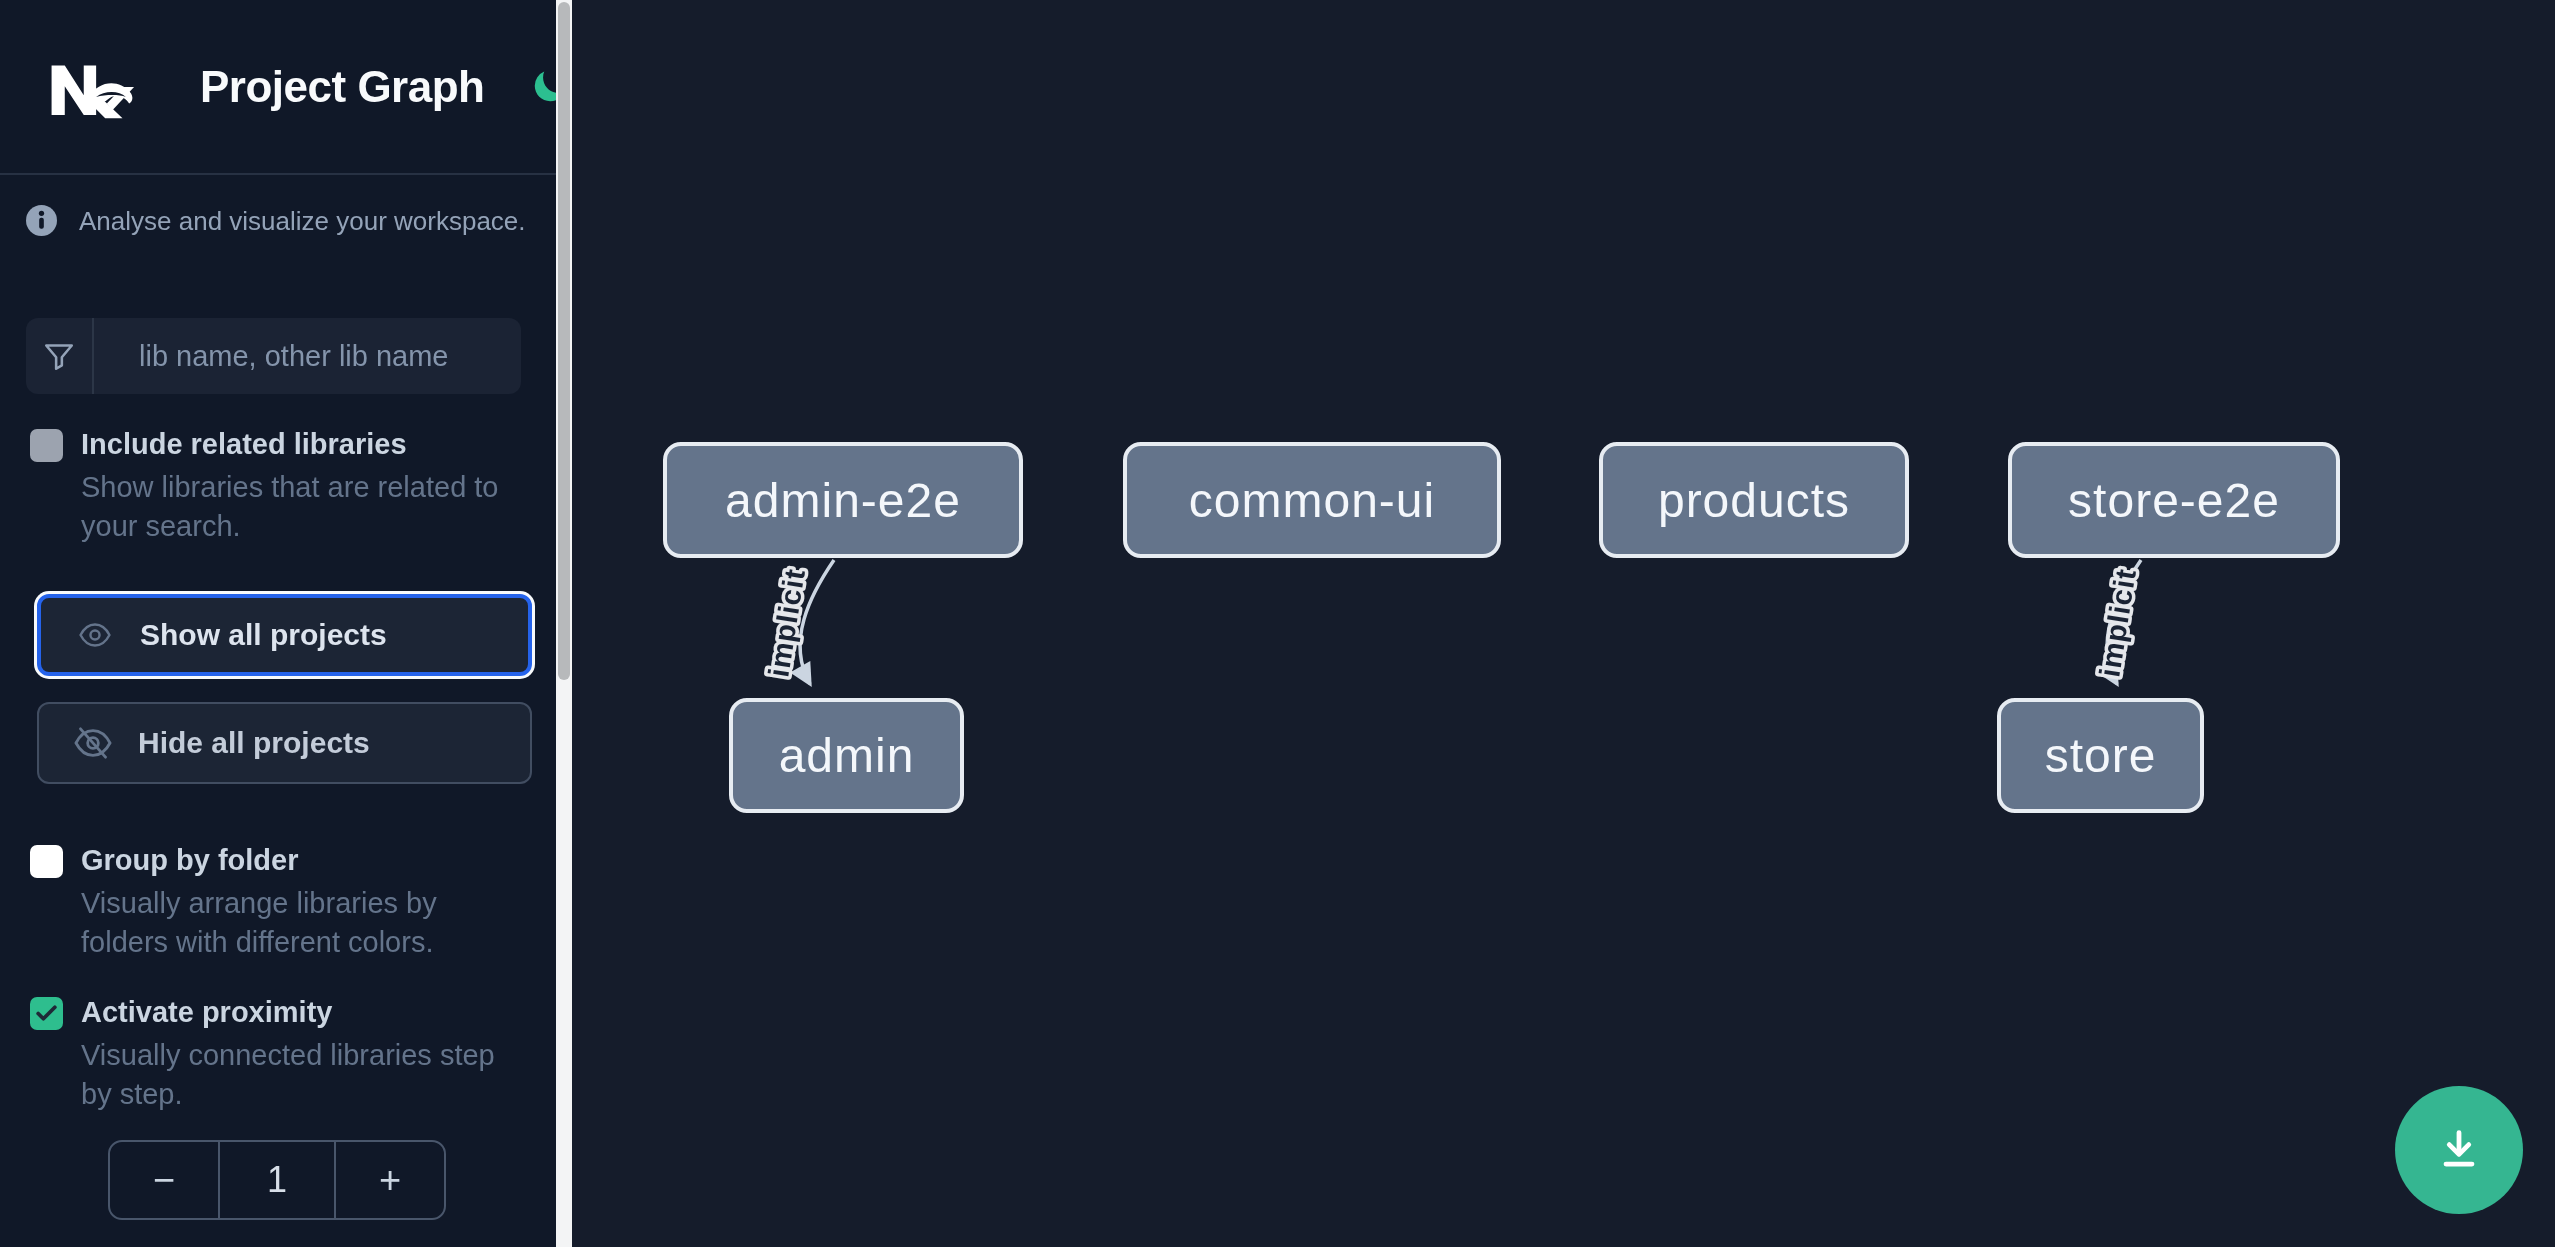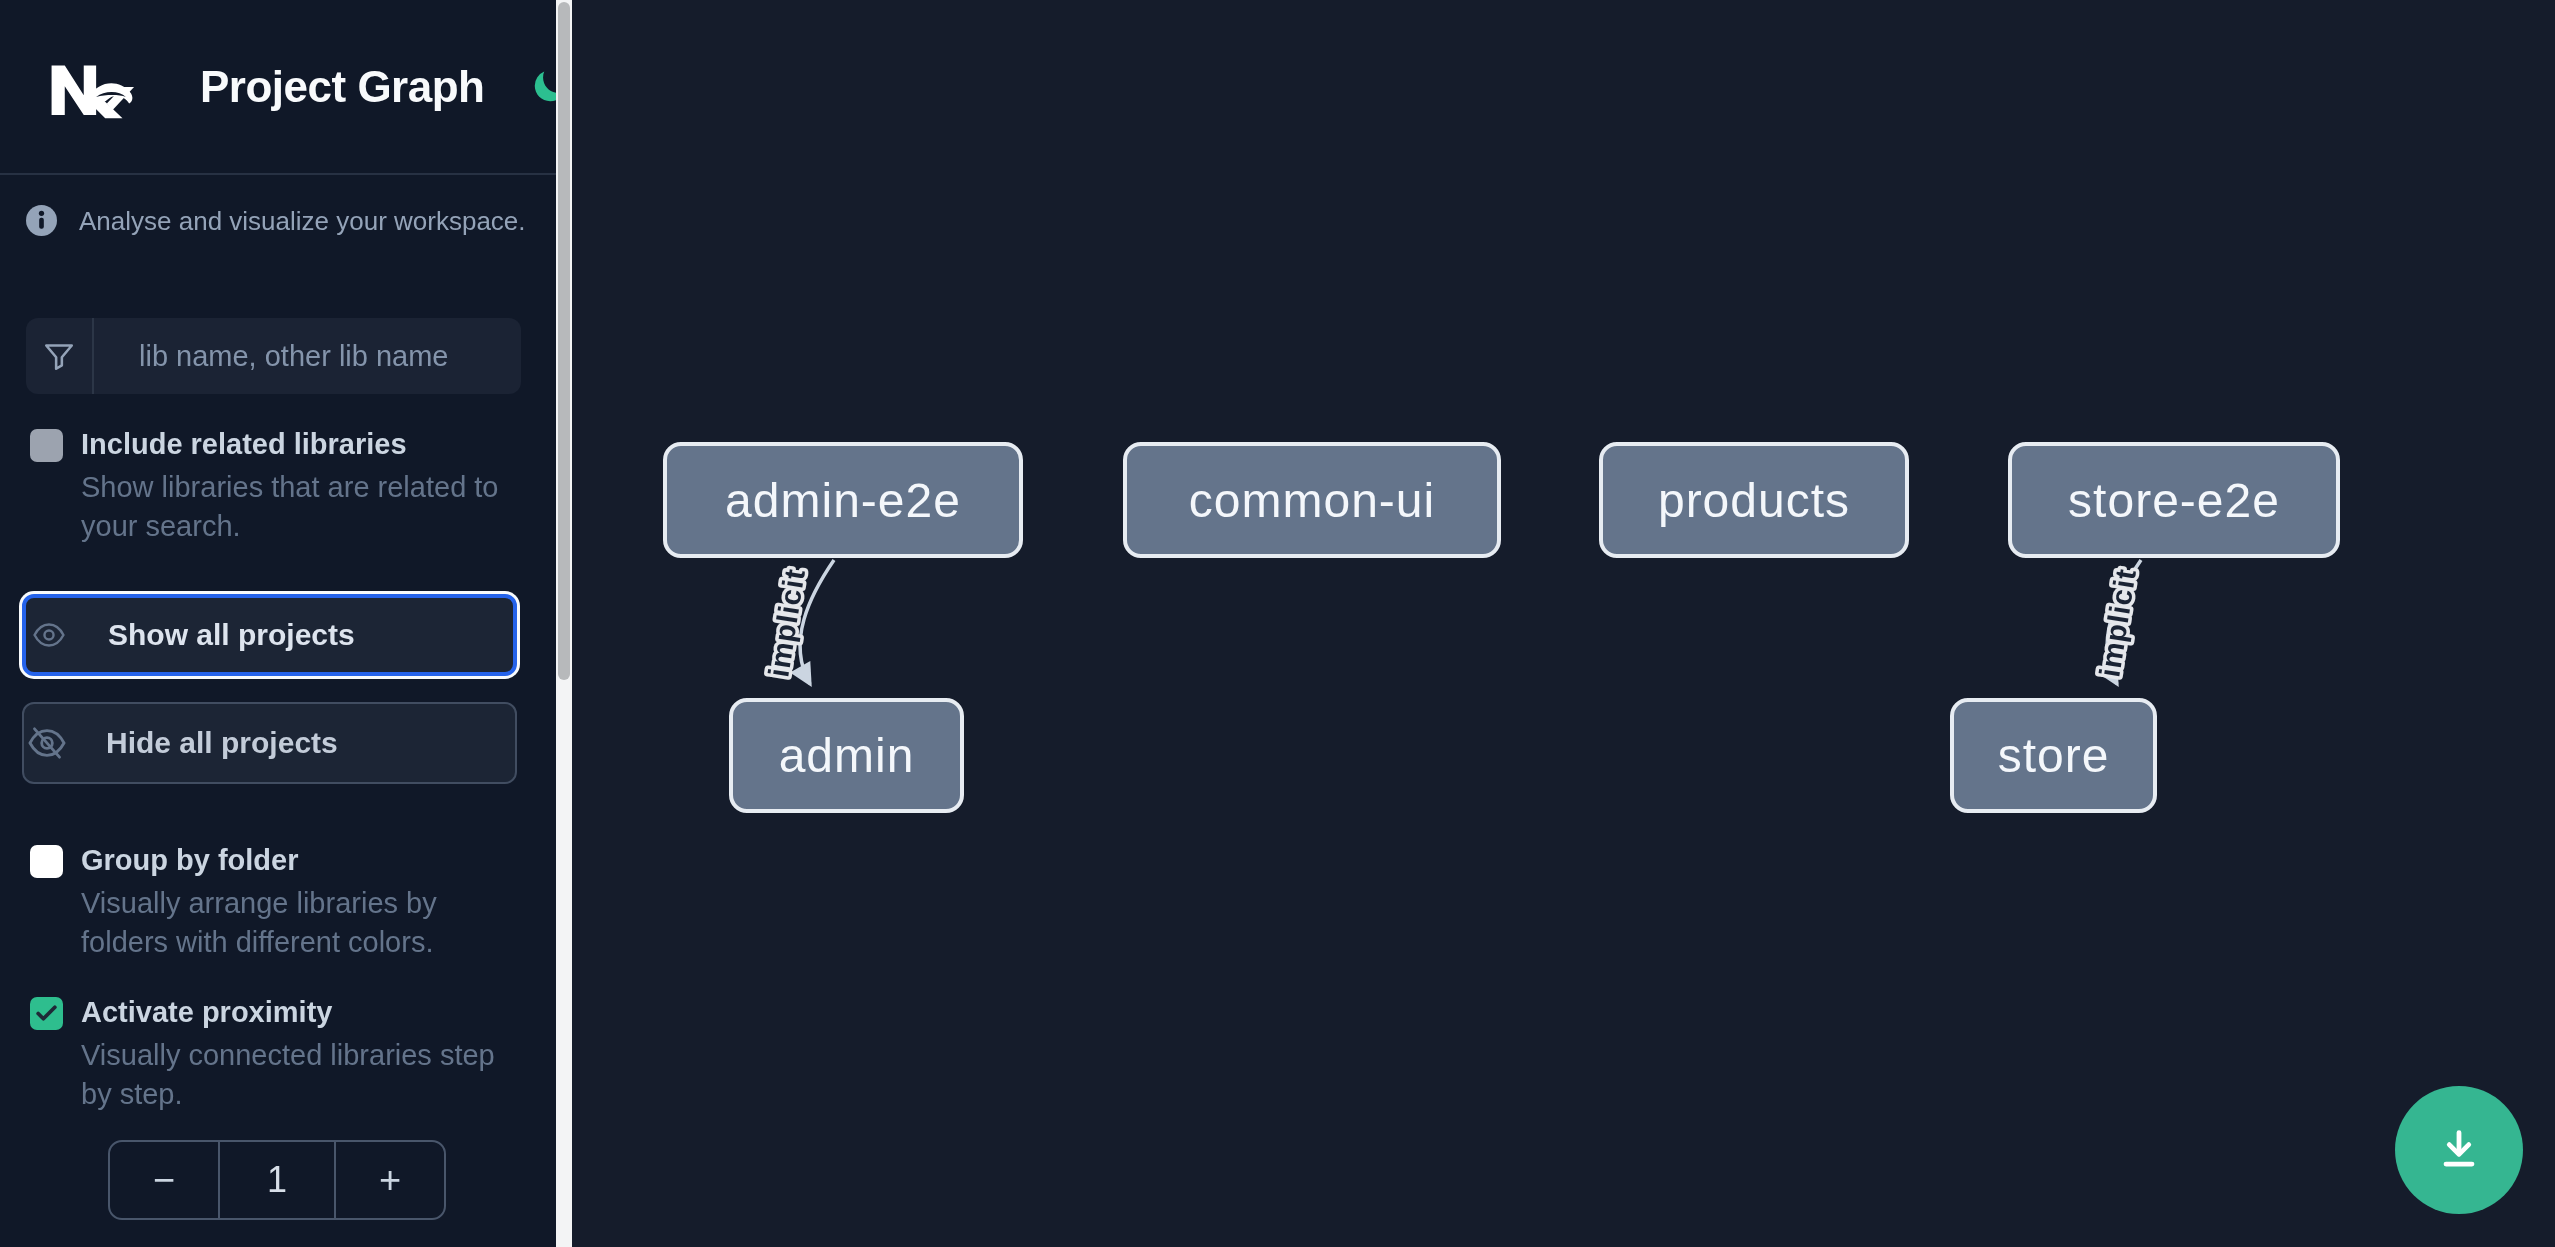--- a/index.html
+++ b/index.html
@@ -51,23 +51,23 @@
   .opt { display:flex; margin:32px 35px 0 30px; gap:18px; }
   .cb { width:33px; height:33px; border-radius:7px; flex:0 0 auto; margin-top:3px; cursor:pointer;
         display:flex; align-items:center; justify-content:center; }
   .cb-gray  { background:#9ca3af; }
   .cb-white { background:#ffffff; }
   .cb-green { background:#2ebe8e; }
   .opt-label { font-size:29px; font-weight:700; color:#cbd5e1; line-height:36px; cursor:pointer; }
   .opt-desc  { font-size:29px; color:#64748b; line-height:39px; margin-top:6px; max-width:440px; }
 
   .btn {
-    display:flex; align-items:center; margin:0 35px 0 22px; height:82px;
+    display:flex; align-items:center; margin:0 35px 0 37px; height:82px;
     background:#1c2535; border:2px solid #414d61; border-radius:12px;
-    gap:36px; font-size:30px; font-weight:700; color:#c3ccd9;
+    padding-left:31px; gap:22px; font-size:30px; font-weight:700; color:#c3ccd9;
     cursor:pointer; width:495px; font-family:"Liberation Sans", sans-serif;
   }
   .btn-show { margin-top:48px; border:4px solid #2563eb; box-shadow:0 0 0 3px #f8fafc; color:#dde4ee; }
   .btn-hide { margin-top:26px; }
 
   .stepper {
     display:flex; width:338px; height:80px; margin:26px 0 0 108px;
     border:2px solid #49566b; border-radius:14px; overflow:hidden;
   }
   .step-btn {
@@ -112,21 +112,21 @@
         <path d="M 2141 560 C 2117 595 2093 642 2117 684" fill="none" stroke="#cbd5e1" stroke-width="3.5" marker-end="url(#arrow)"></path>
         <text class="edge-label" x="2120" y="623" transform="rotate(-81 2120 623)">implicit</text>
       </g>
     </svg>
 
     <div class="node" style="left:663px;  top:442px; width:360px; height:116px;">admin-e2e</div>
     <div class="node" style="left:1123px; top:442px; width:378px; height:116px;">common-ui</div>
     <div class="node" style="left:1599px; top:442px; width:310px; height:116px;">products</div>
     <div class="node" style="left:2008px; top:442px; width:332px; height:116px;">store-e2e</div>
     <div class="node" style="left:729px;  top:698px; width:235px; height:115px;">admin</div>
-    <div class="node" style="left:1950px; top:698px; width:207px; height:115px;">store</div>
+    <div class="node" style="left:1997px; top:698px; width:207px; height:115px;">store</div>
   </div>
 
   <div class="sidebar">
 
     <div class="sb-header">
       <svg class="logo" viewBox="0 0 110 80">
         <path d="M6 74 V14 h16 l23 36 V14 h15 v60 H45 L22 39 v35 z" fill="#ffffff"></path>
         <path d="M50 38 L92 78 H71 L50 57 z" fill="#ffffff"></path>
         <path d="M73 60 L92 40 h14 L80 68 z" fill="#ffffff"></path>
         <path d="M52 52 C62 32 88 30 101 46 C106 52 104 58 100 60 C94 50 82 48 74 55 C67 61 57 60 52 52 z" fill="#ffffff"></path>

